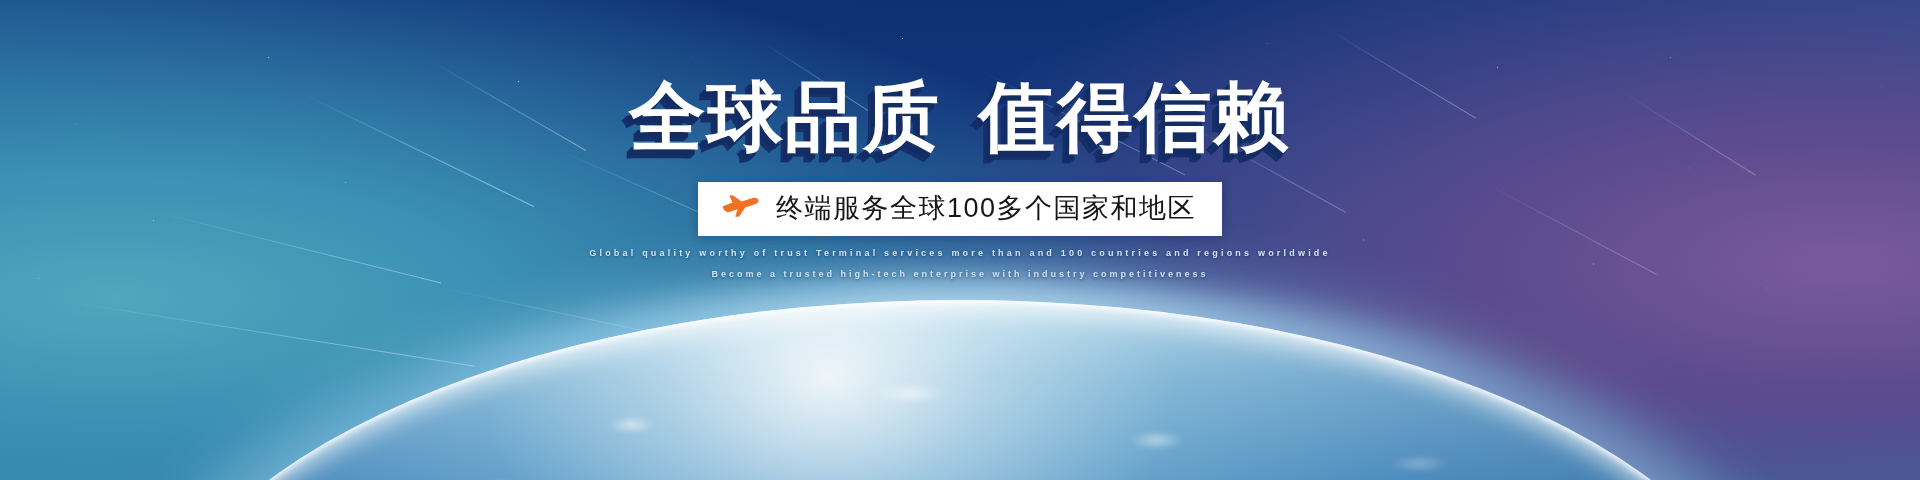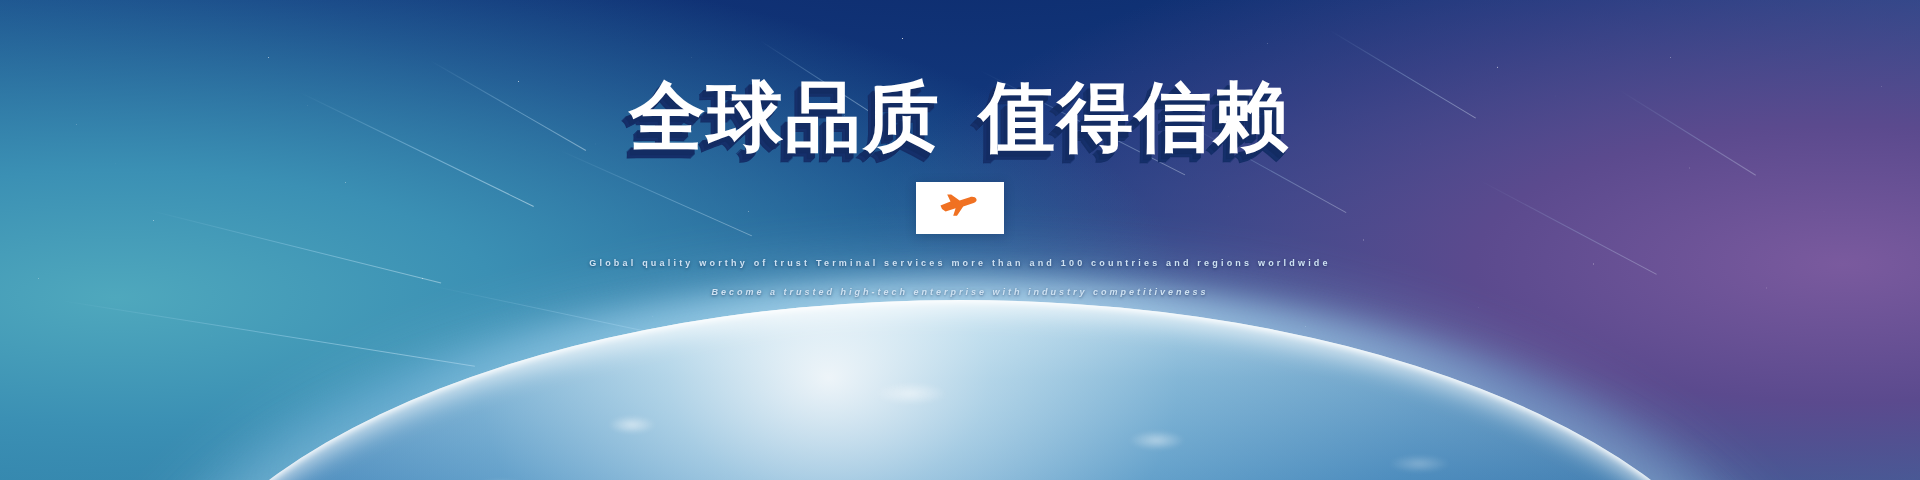--- a/index.html
+++ b/index.html
@@ -131,25 +131,25 @@
   .plate-text{
     font-size:27px;line-height:34px;color:#14161a;letter-spacing:1.5px;white-space:nowrap;
   }
 
   .sub-cn{
     margin-top:24px;font-size:22px;line-height:30px;color:#e9f3fb;
     letter-spacing:3.5px;white-space:nowrap;
     text-shadow:0 1px 5px rgba(8,30,70,.5);
   }
   .sub-en{
-    margin-top:22px;font-size:9px;line-height:15px;color:#cfe2f2;
+    margin-top:10px;font-size:9px;line-height:15px;color:#cfe2f2;
     letter-spacing:3.2px;white-space:nowrap;font-weight:bold;
     text-shadow:0 1px 3px rgba(8,30,70,.55);
   }
-  .sub-en.second{margin-top:14px;letter-spacing:3.0px;font-style:italic;}
+  .sub-en.second{margin-top:6px;letter-spacing:3.0px;}
 </style>
 </head>
 <body>
 
 <div id="banner">
 
   <div class="stars s1"></div>
   <div class="stars s2"></div>
   <div class="stars s3"></div>
 
@@ -179,19 +179,20 @@
 
     <div class="plate">
       <span class="plane-icon">
         <svg width="40" height="28" viewBox="0 0 40 28" aria-hidden="true">
           <path d="M2.5 14.6 L12.5 10.4 L9.2 3.6 L13.2 3.6 L21.6 9.4 L31.8 6.2
                    C34.6 5.3 37.5 6.1 38.4 8.0 C39.1 9.6 38.0 11.3 35.6 12.1
                    L25.2 15.6 L19.0 24.8 L15.2 24.8 L17.6 17.2 L7.6 20.4
                    L4.0 18.0 Z" fill="#f07122"></path>
         </svg>
       </span>
+      <span class="plate-text">终端服务全球100多个国家和地区</span>
     </div>
 
     <div class="sub-en">Global quality worthy of trust Terminal services more than and 100 countries and regions worldwide</div>
     <div class="sub-en second">Become a trusted high-tech enterprise with industry competitiveness</div>
 
   </div>
 </div>
 
 </body></html>

